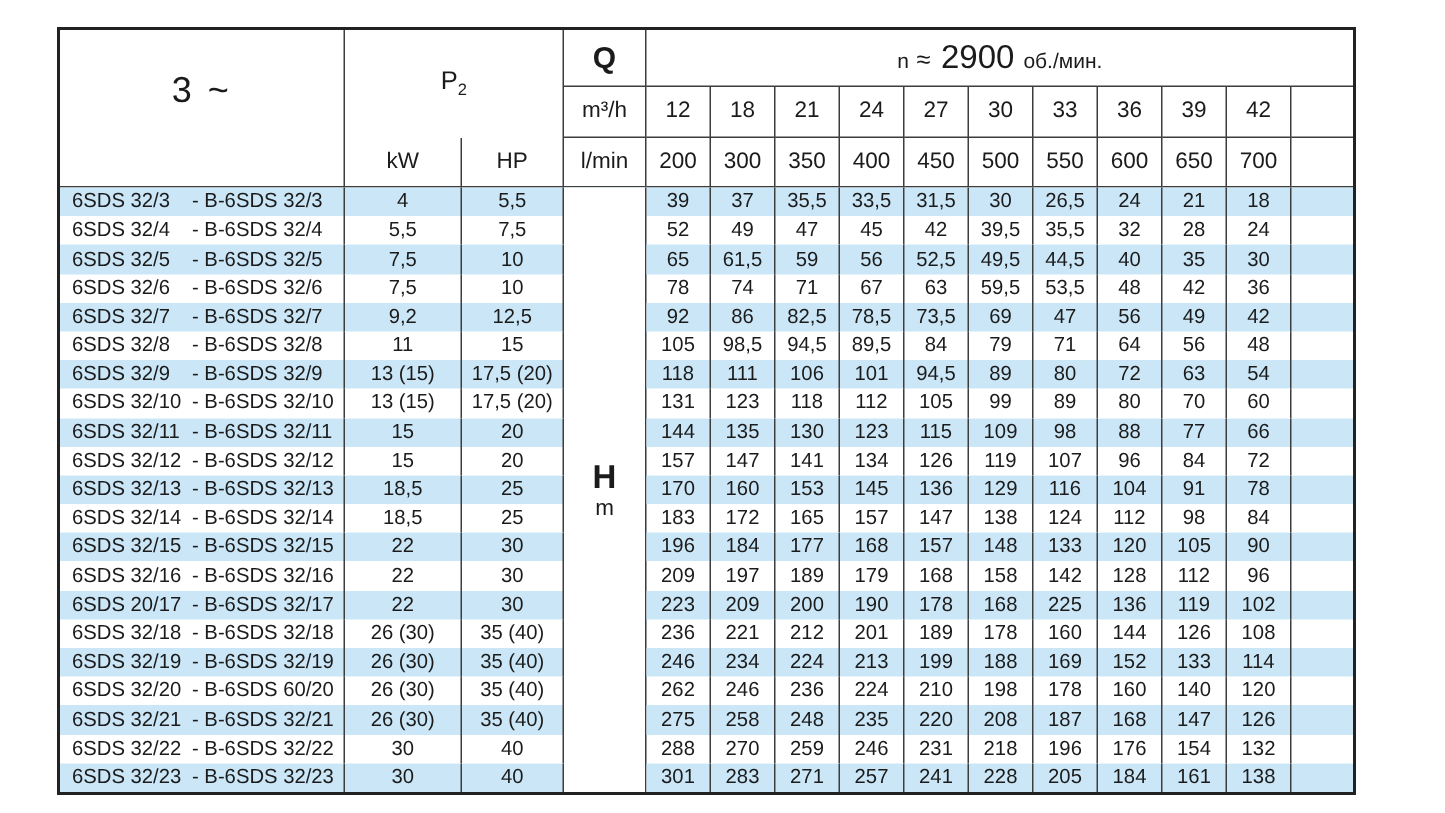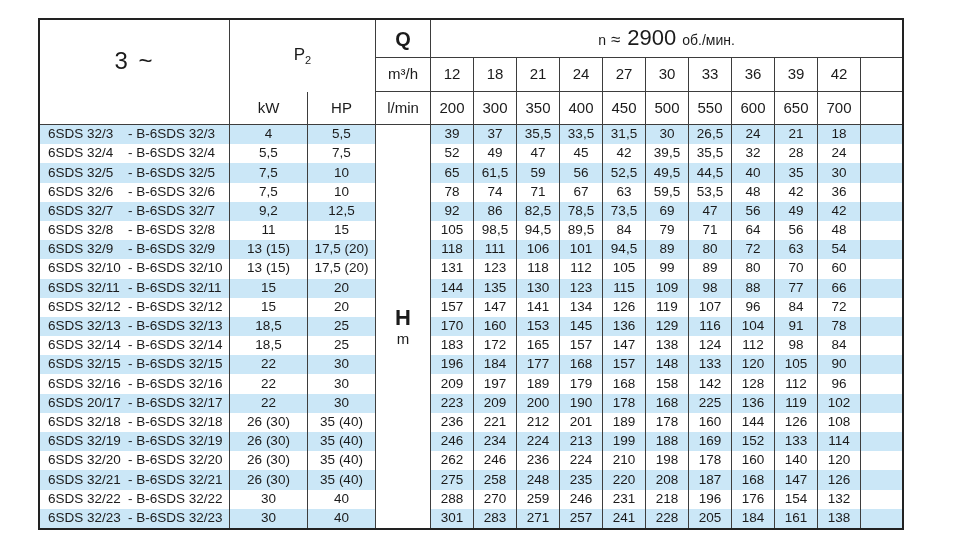--- a/index.html
+++ b/index.html
@@ -477,21 +477,21 @@
           <td class="br">169</td>
           <td class="br">152</td>
           <td class="br">133</td>
           <td class="br">114</td>
           <td></td>
         </tr>
         <tr class="plain">
       <td class="br name-cell">
         <div class="name-wrap">
           <span class="m1">6SDS 32/20</span>
-          <span class="m2">- B-6SDS 32/20</span>
+          <span class="m2">- B-6SDS 60/20</span>
         </div>
       </td>
       <td class="br">26 (30)</td>
       <td class="br">35 (40)</td>
     <td class="br">262</td>
           <td class="br">246</td>
           <td class="br">236</td>
           <td class="br">224</td>
           <td class="br">210</td>
           <td class="br">198</td>

